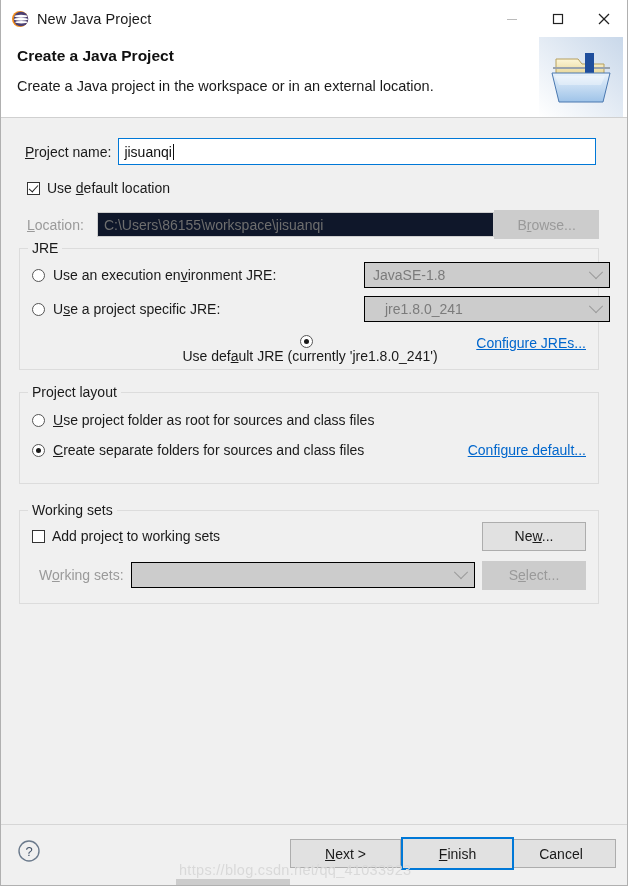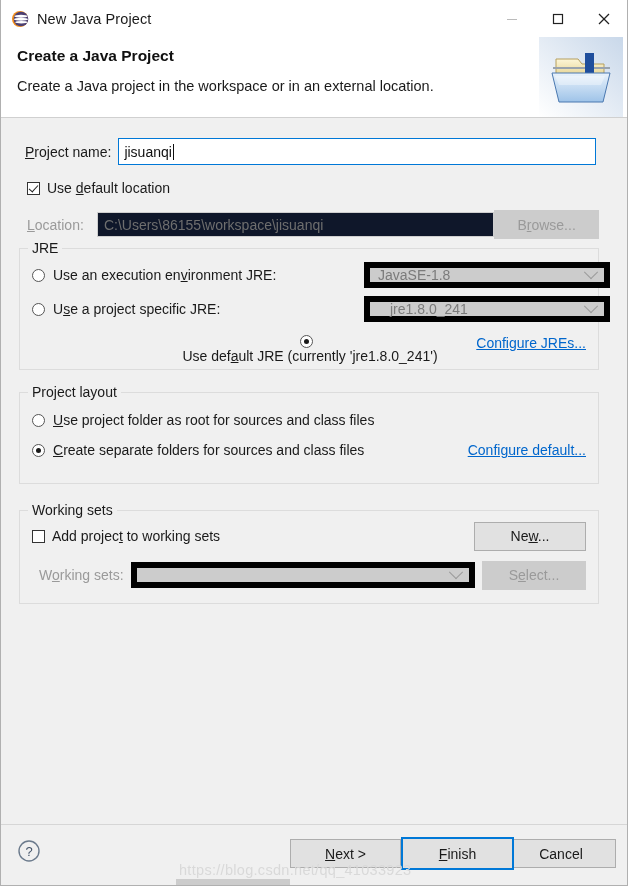--- a/index.html
+++ b/index.html
@@ -190,21 +190,21 @@
     padding-left: 6px;
     font-size: 14px;
     color: #6e6e6e;
   }
 
   
   .combo {
     box-sizing: border-box;
     height: 26px;
     background: #cccccc;
-    border: 6px solid #000000;
+    border: 1px solid #000000;
     display: flex;
     align-items: center;
     justify-content: space-between;
     padding: 0 8px 0 8px;
     font-size: 14px;
     color: #7b7b7b;
   }
   .chev {
     width: 9px;
     height: 9px;
@@ -427,21 +427,21 @@
         <span class="link" style="position:absolute; right:2px;">Configure default...</span>
       </div>
     </div>
 
     <div class="group" style="left:18px; top:392px; width:580px; height:94px;">
       <span class="group-title">Working sets</span>
 
       <div class="row" style="left:12px; top:17px; width:556px;">
         <span class="cbox"></span>
         <span class="lbl">Add projec<span class="u">t</span> to working sets</span>
-        <div class="btn" style="width:112px; position:absolute; right:2px;">
+        <div class="btn" style="width:104px; position:absolute; right:2px;">
           <span>Ne<span class="u">w</span>...</span>
         </div>
       </div>
 
       <div class="row" style="left:12px; top:51px; width:556px;">
         <span class="lbl dim" style="width:92px;margin-left:7px;">W<span class="u">o</span>rking sets:</span>
         <div class="combo" style="width:344px;">
           <span></span>
           <span class="chev"></span>
         </div>

